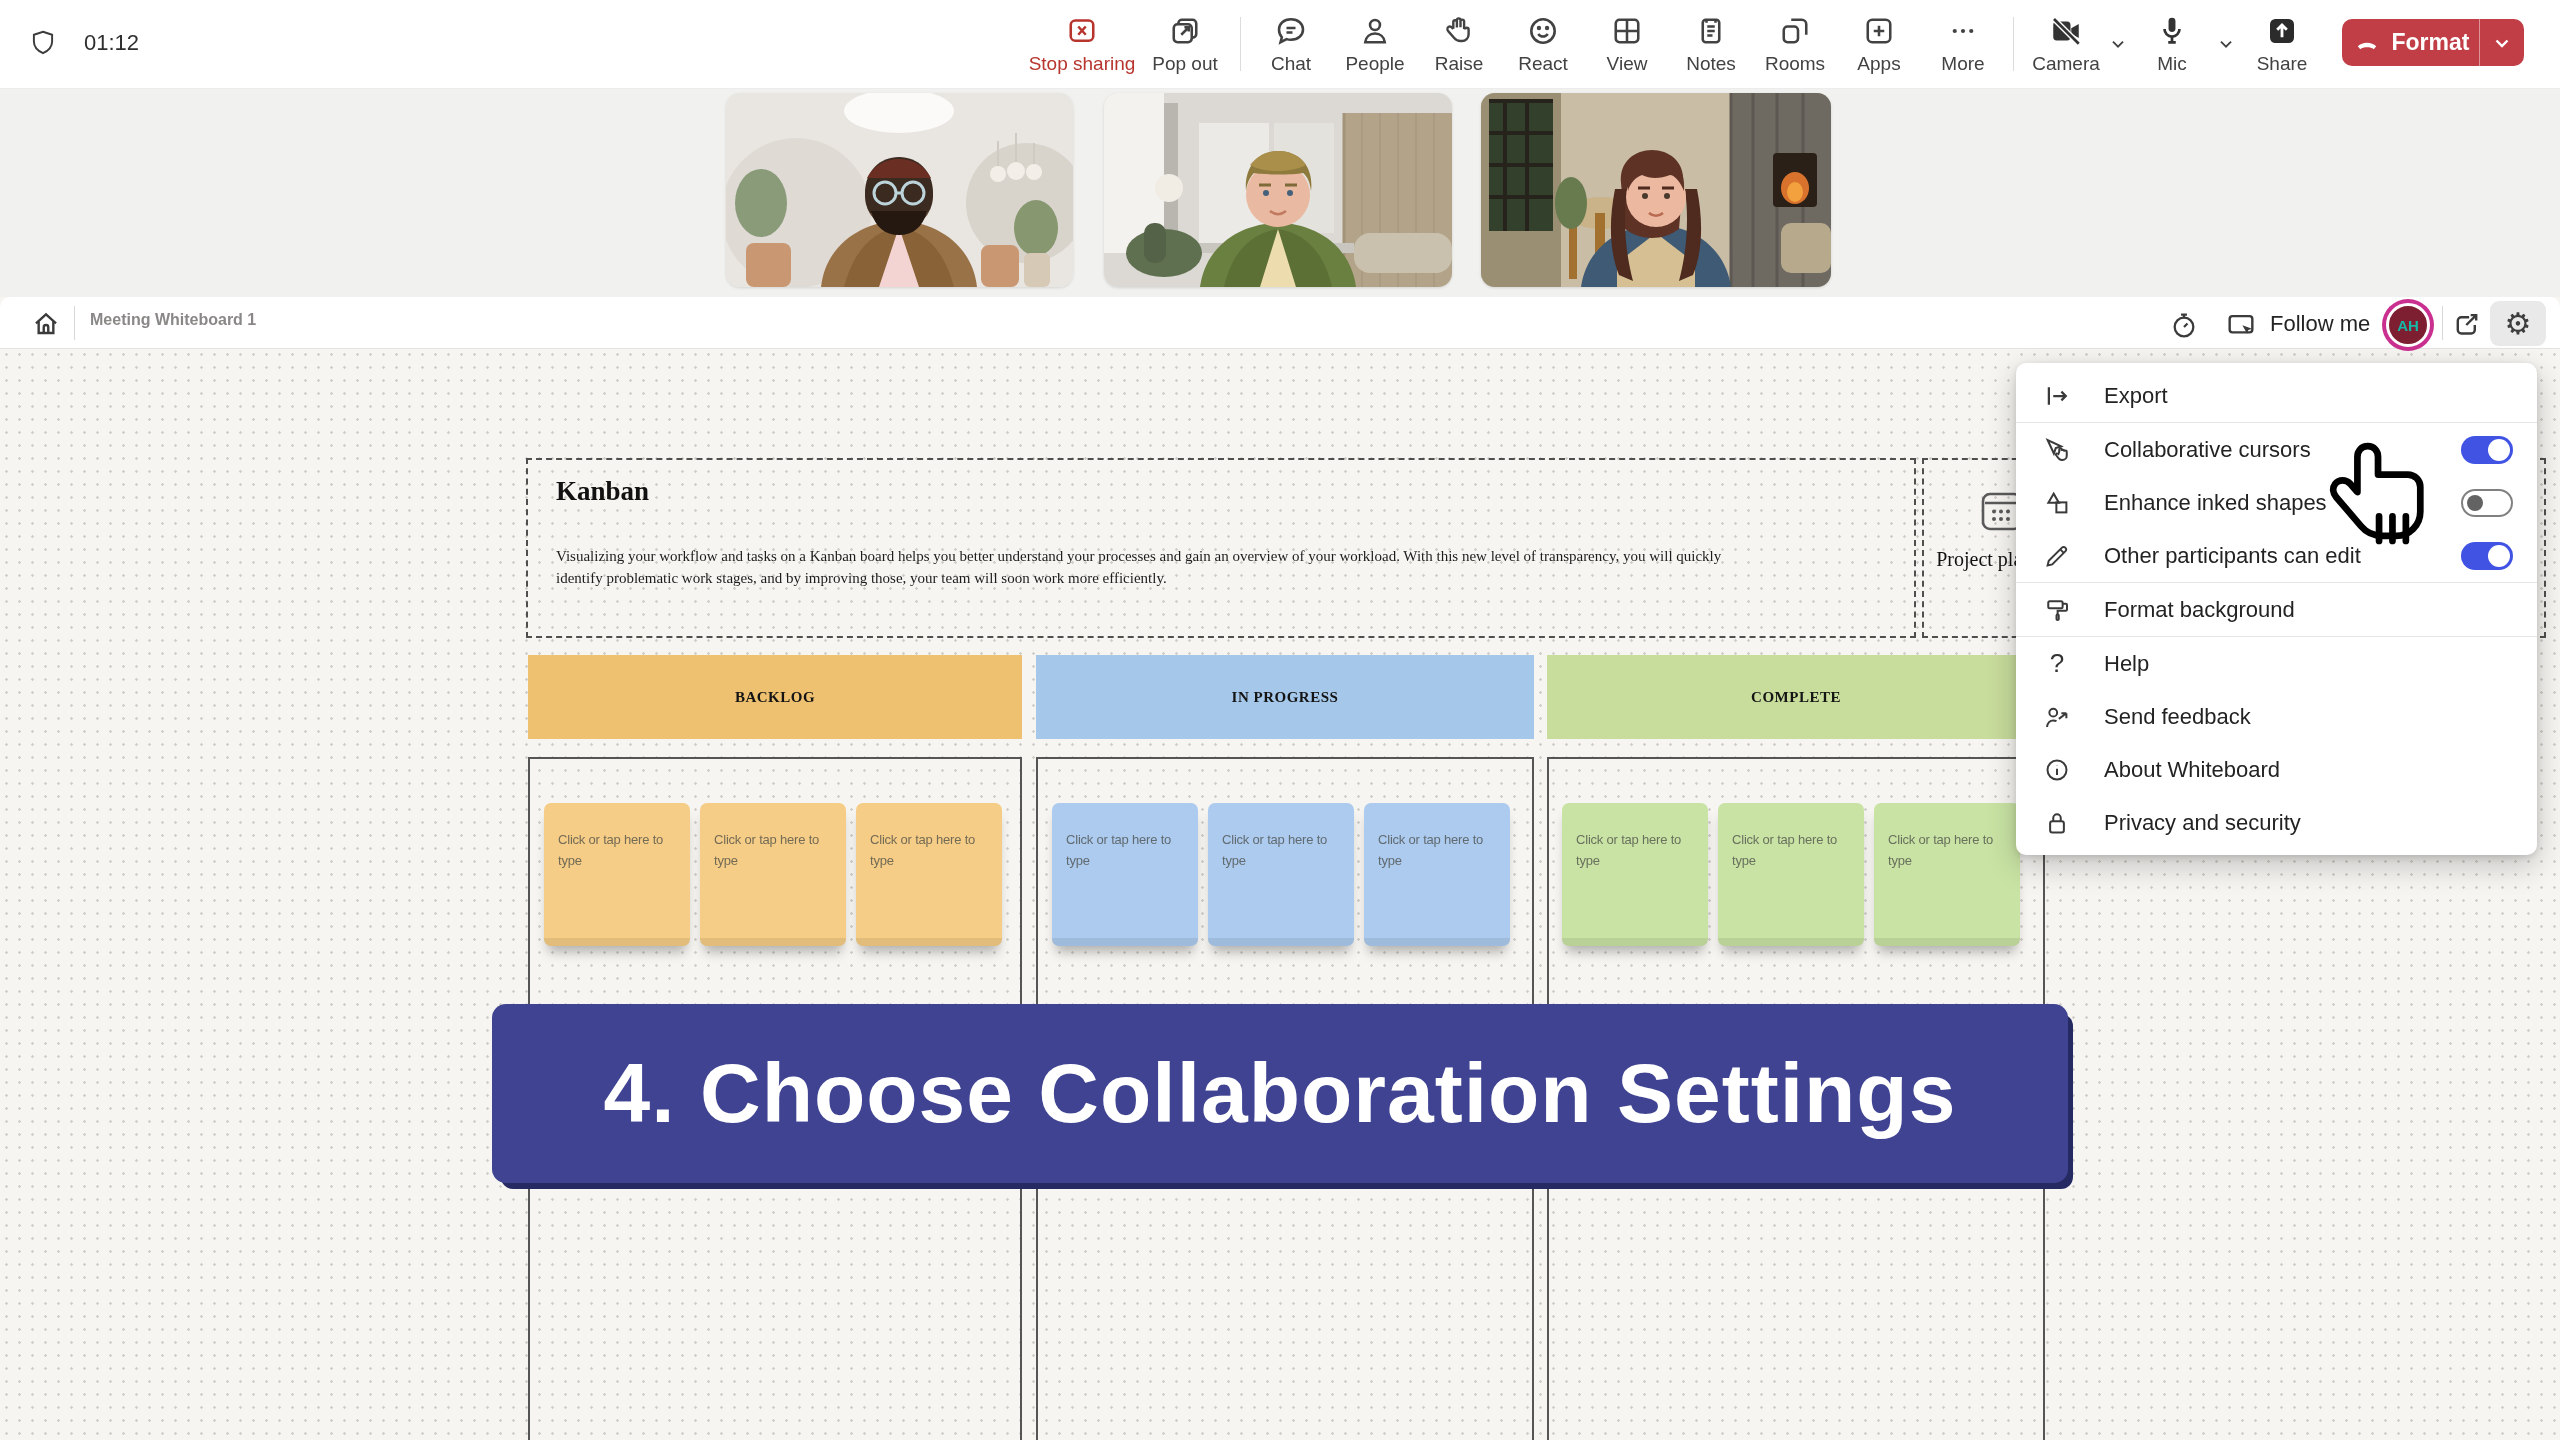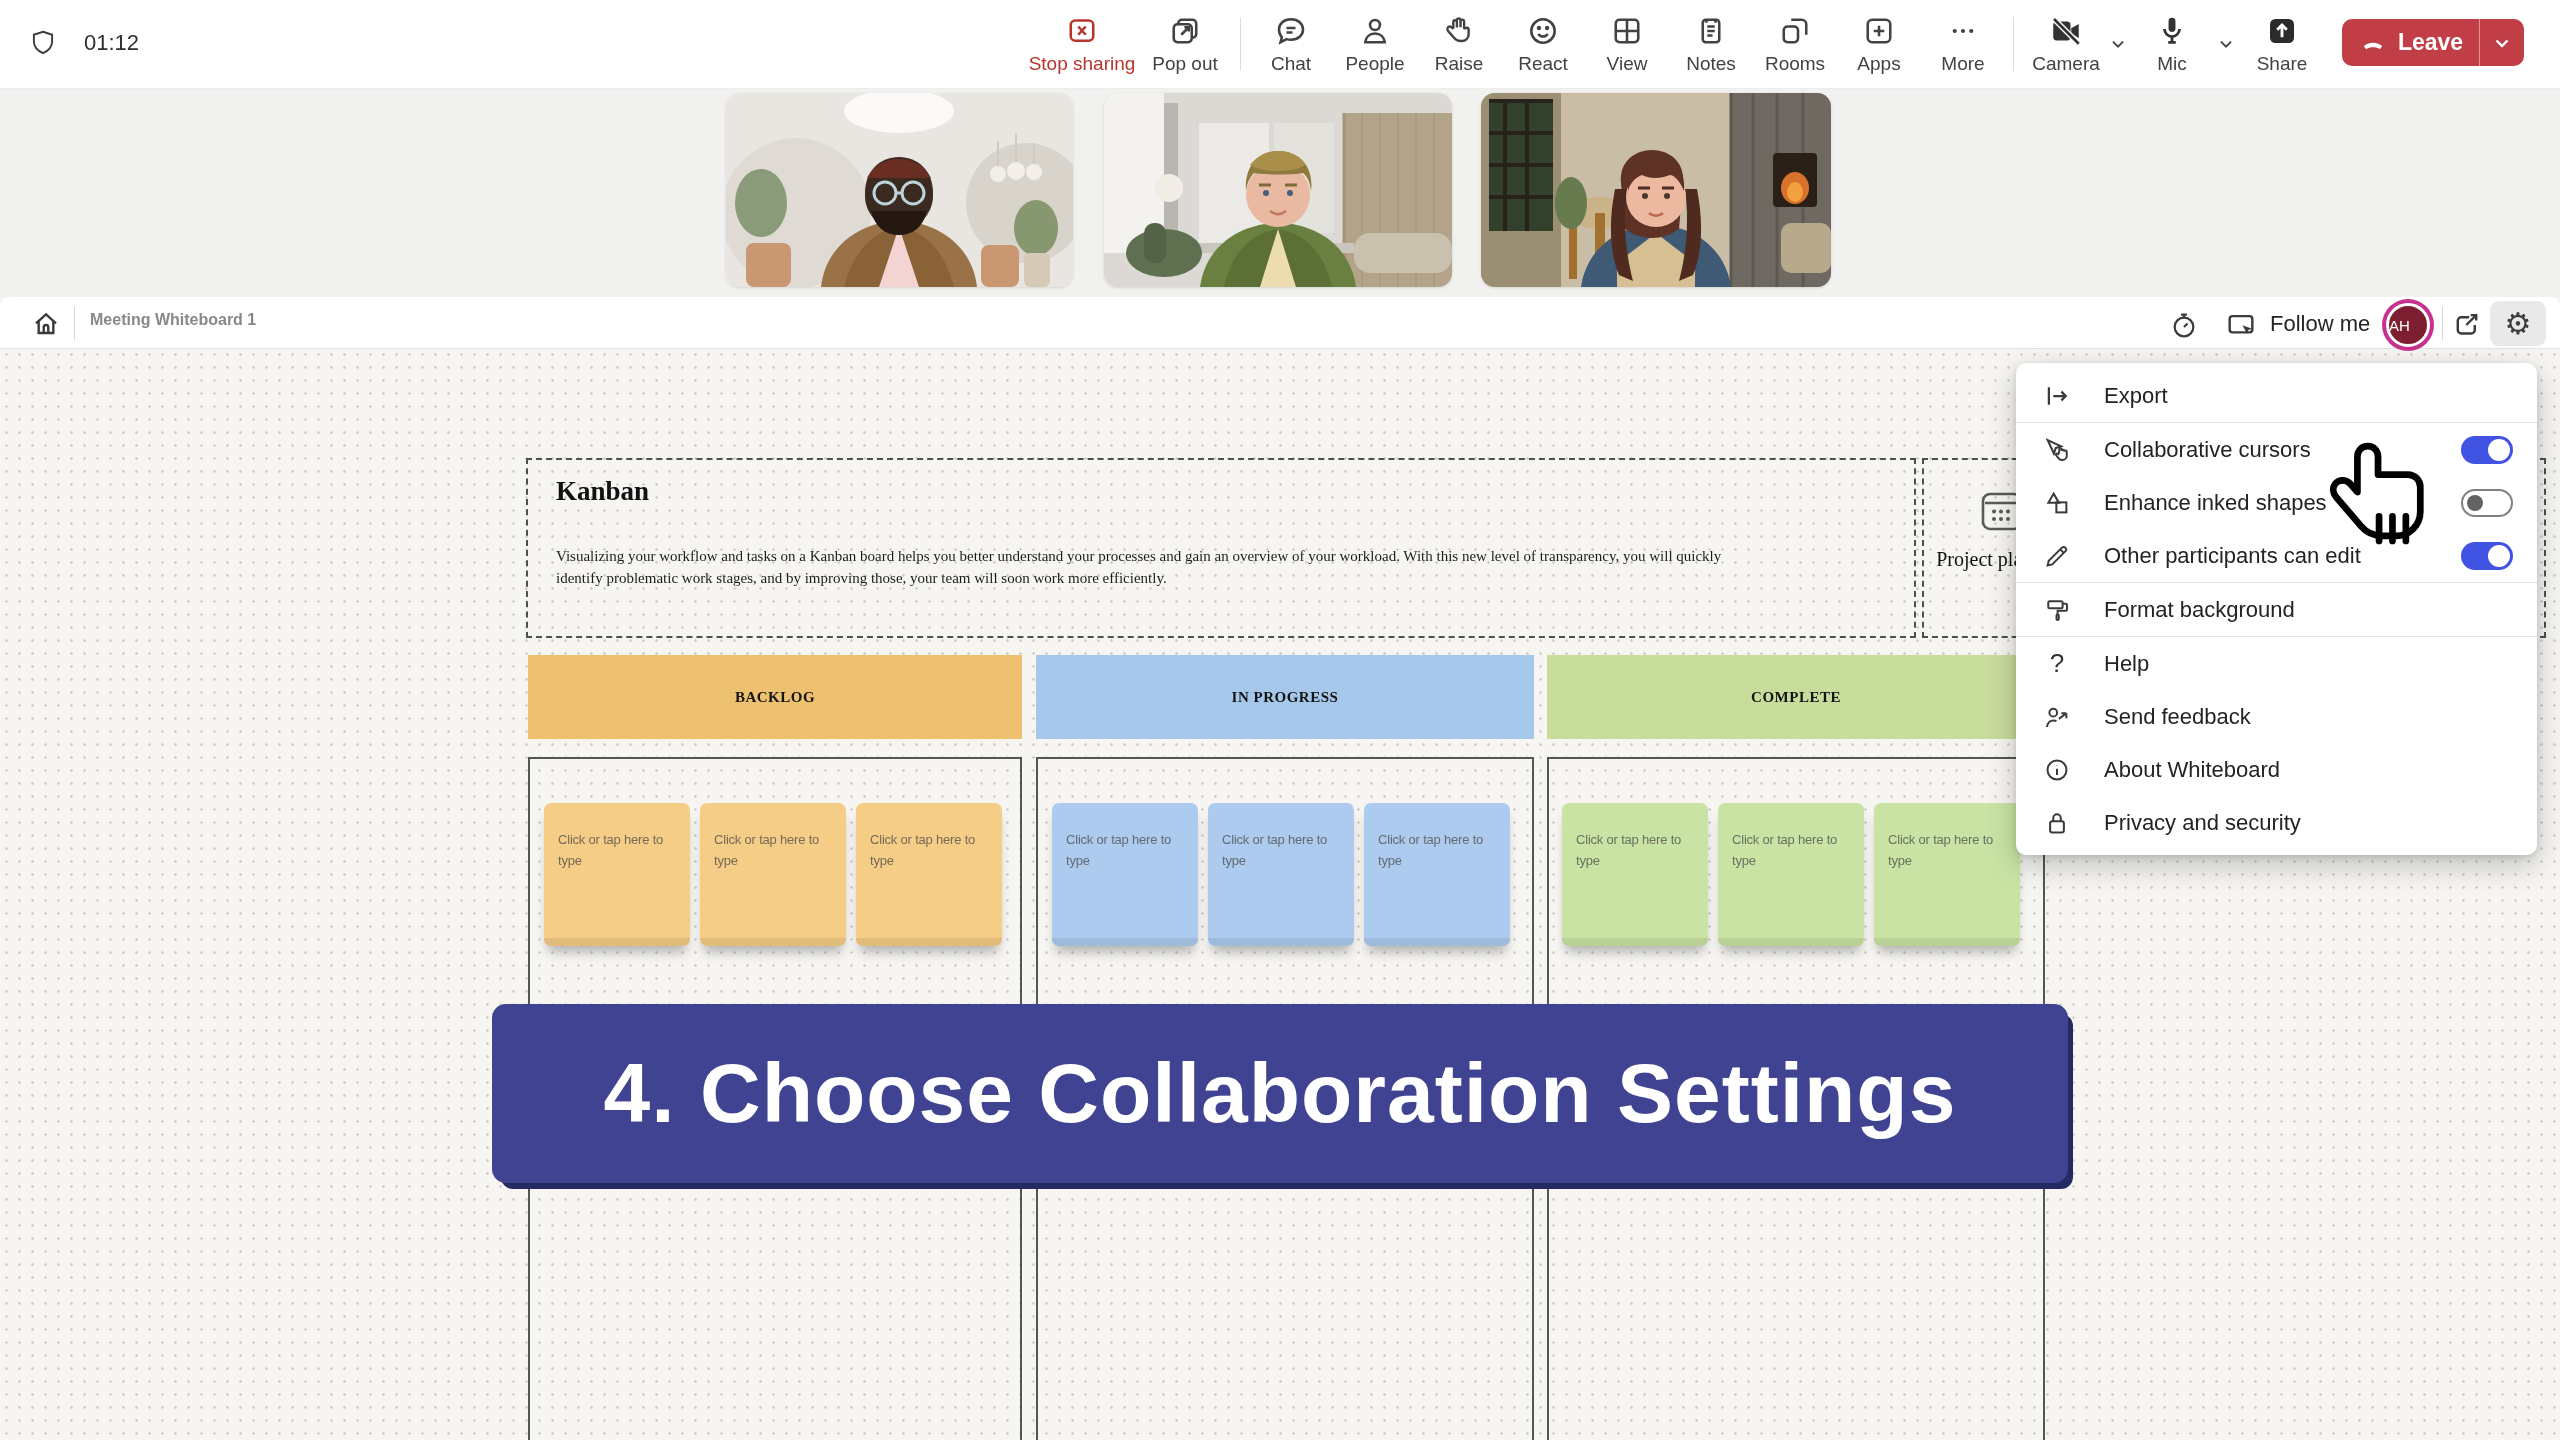--- a/index.html
+++ b/index.html
@@ -27,21 +27,21 @@
   
   .strip{position:absolute;left:0;top:88px;width:2560px;height:209px;background:#f1f1f0;}
   .vtile{position:absolute;top:5px;height:194px;border-radius:14px;overflow:hidden;box-shadow:0 1px 3px rgba(0,0,0,.12);}
 
   
   .wbheader{position:absolute;left:0;top:297px;width:2560px;height:51px;background:#fff;border-bottom:1px solid #e3e3e3;border-radius:10px 10px 0 0;z-index:20;}
   .wb-title{position:absolute;left:90px;top:311px;font-size:16px;font-weight:700;color:#8a8886;z-index:21;}
   .wb-vsep{position:absolute;left:74px;top:306px;width:1px;height:34px;background:#d8d8d8;z-index:21;}
   .followme{position:absolute;left:2270px;top:311px;font-size:22px;color:#242424;z-index:21;}
   .wb-avatar{position:absolute;left:2386px;top:303px;width:38px;height:38px;border-radius:50%;background:#7d1f30;border:3px solid #fff;
-             box-shadow:0 0 0 4px #c9308f;display:flex;align-items:center;justify-content:flex-start;color:#ffffff;font-size:15px;font-weight:400;z-index:21;}
+             box-shadow:0 0 0 4px #c9308f;display:flex;align-items:center;justify-content:center;color:#14b8a6;font-size:15px;font-weight:700;z-index:21;}
   .wb-vsep2{position:absolute;left:2442px;top:306px;width:1px;height:34px;background:#d8d8d8;z-index:21;}
   .gearbtn{position:absolute;left:2490px;top:301px;width:56px;height:45px;background:#e9e9e9;border-radius:9px;display:flex;align-items:center;justify-content:center;z-index:21;cursor:pointer;}
   .wbicon{position:absolute;z-index:21;cursor:pointer;}
 
   
   .canvas{position:absolute;left:0;top:348px;width:2560px;height:1092px;background:#f6f5f2;
     background-image:radial-gradient(rgba(140,135,122,.35) 1.1px,transparent 1.5px);background-size:13px 13px;}
   .dashedbox{position:absolute;border:2px dashed #4f4f4f;background:transparent;}
   .kb-title{position:absolute;left:28px;top:16px;font-family:"Liberation Serif",serif;font-weight:700;font-size:27px;color:#111;}
   .kb-desc{position:absolute;left:28px;top:86px;width:1210px;font-family:"Liberation Serif",serif;font-size:15px;line-height:1.45;color:#1c1c1c;}
@@ -211,21 +211,21 @@
           </svg>
         <span class="t-label">Share</span>
       </div>
     </div>
 
     <div class="leave-btn">
       <div class="leave-main">
         <svg width="30" height="30" viewBox="0 0 24 24">
             <path d="M4.6 14.6c3.7-3.8 11.1-3.8 14.8 0l-2 2.3c-1.4-1-3.2-1.5-5.4-1.5s-4 .5-5.4 1.5z" fill="#fff"></path>
           </svg>
-        <span>Leave</span>
+        <span>Format</span>
       </div>
       <div class="leave-sep"></div>
       <div class="leave-chev">
         <svg width="24" height="24" viewBox="0 0 24 24" fill="none" stroke="#fff" stroke-width="2.4">
             <path d="M6.5 9.5l5.5 5.5 5.5-5.5"></path>
           </svg>
       </div>
     </div>
   </div>
 

